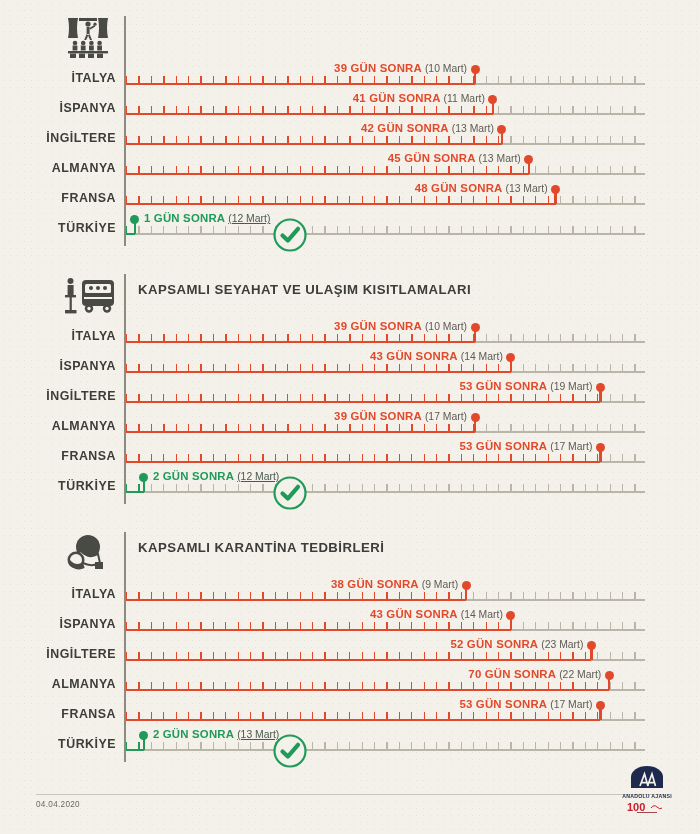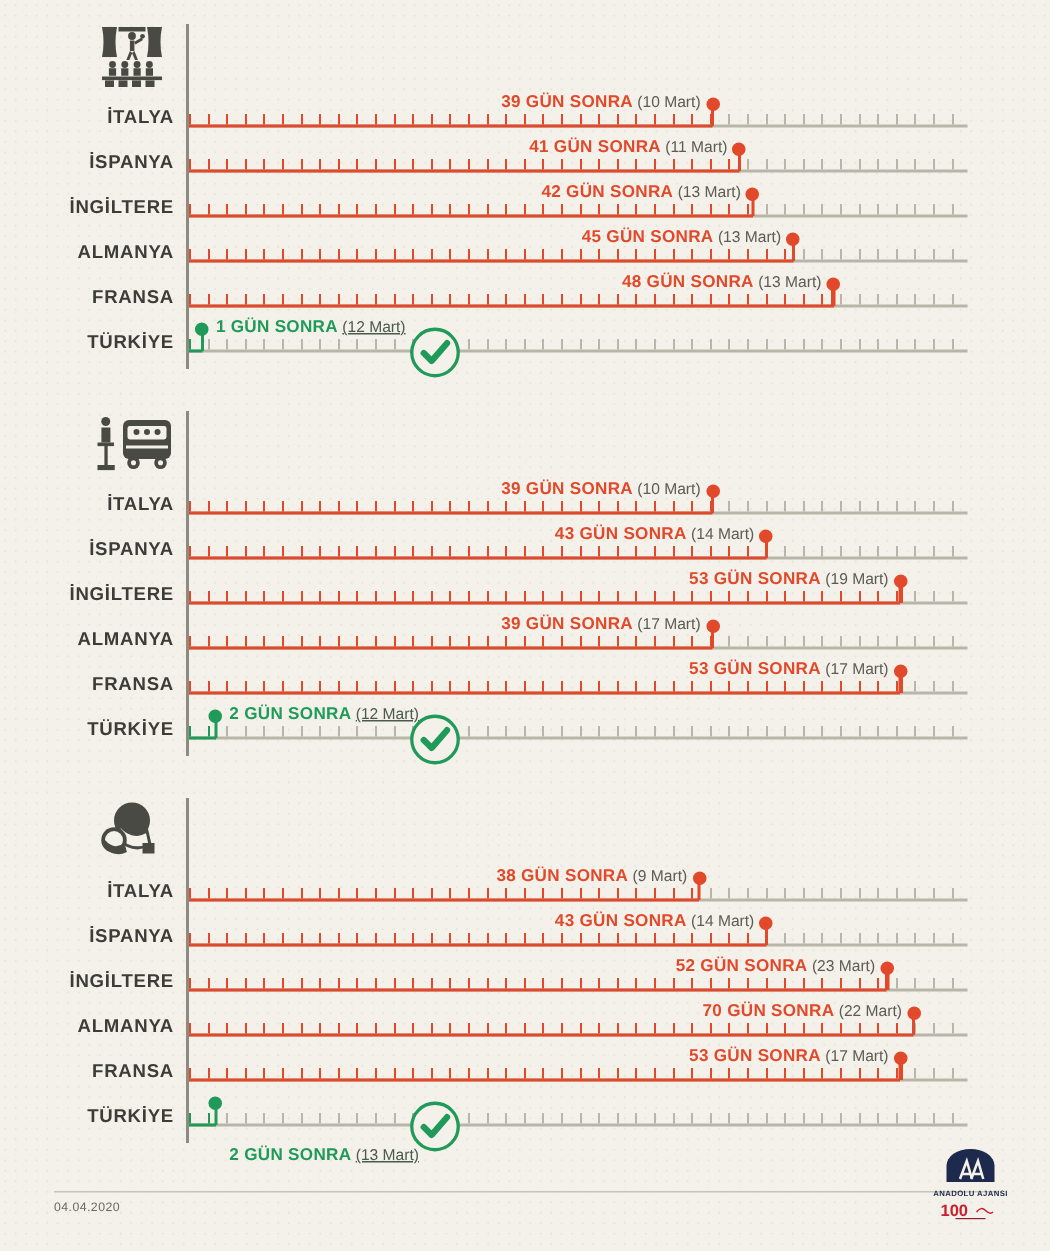--- a/index.html
+++ b/index.html
@@ -210,20 +210,21 @@
                   <circle cx="36" cy="14" r="2"></circle>
                   <circle cx="43" cy="14" r="2"></circle>
         </g>
         <rect x="22" y="23" width="28" height="2" fill="#F3F1E9"></rect>
         <circle cx="27" cy="34.5" r="4.2"></circle>
         <circle cx="45" cy="34.5" r="4.2"></circle>
         <circle cx="27" cy="34.5" r="1.7" fill="#F3F1E9"></circle>
         <circle cx="45" cy="34.5" r="1.7" fill="#F3F1E9"></circle>
       </g>
     </svg></div>
+          <div class="sec-title">KAPSAMLI SEYAHAT VE ULAŞIM KISITLAMALARI</div>
         </div>
         <div class="axis" style="top: 6px; height: 230px;"></div>
         <div class="row" style="top: 52px;">
           <div class="row-label" style="top: 9px;">İTALYA</div>
           <div class="baseline" style="top: 21px; width: 519px;"></div>
           <div class="ticks" style="top: 14px; width: 519px;"></div>
           <div class="ticks red" style="top: 14px; width: 349.05px;"></div>
           <div class="bar" style="top: 21px; width: 349.05px;"></div>
           <div class="riser" style="left: 473.85px; top: 7px; height: 15px;"></div>
           <div class="dot" style="left: 470.55px; top: 3px;"></div>
@@ -291,20 +292,21 @@
       <g fill="#4a4a45">
         <circle cx="26" cy="15" r="12"></circle>
         <path d="M18 18 q8 10 18 4 l2 9 q-11 6 -22 -4 z" fill="#F3F1E9"></path>
         <path d="M18 18 q8 10 18 4 l2 9 q-11 6 -22 -4 z" fill="none" stroke="#4a4a45" stroke-width="2"></path>
         <circle cx="14" cy="28" r="8.5"></circle>
         <circle cx="14" cy="28" r="6" fill="#F3F1E9"></circle>
         <path d="M8 28 q6 7 13 2 l1.6 6 q-8 4 -15 -3 z" fill="#4a4a45"></path>
         <rect x="33" y="30" width="8" height="7"></rect>
       </g>
     </svg></div>
+          <div class="sec-title">KAPSAMLI KARANTİNA TEDBİRLERİ</div>
         </div>
         <div class="axis" style="top: 6px; height: 230px;"></div>
         <div class="row" style="top: 52px;">
           <div class="row-label" style="top: 9px;">İTALYA</div>
           <div class="baseline" style="top: 21px; width: 519px;"></div>
           <div class="ticks" style="top: 14px; width: 519px;"></div>
           <div class="ticks red" style="top: 14px; width: 340.1px;"></div>
           <div class="bar" style="top: 21px; width: 340.1px;"></div>
           <div class="riser" style="left: 464.9px; top: 7px; height: 15px;"></div>
           <div class="dot" style="left: 461.6px; top: 3px;"></div>
@@ -351,21 +353,21 @@
           <div class="val" style="top: 0px; right: 107.65px;"><span>53 GÜN SONRA</span> <span class="date">(17 Mart)</span></div>
         </div>
         <div class="row" style="top: 202px;">
           <div class="row-label" style="top: 9px;">TÜRKİYE</div>
           <div class="baseline" style="top: 21px; width: 519px;"></div>
           <div class="ticks" style="top: 14px; width: 519px;"></div>
           <div class="ticks green" style="top: 14px; width: 17.9px;"></div>
           <div class="bar green" style="top: 21px; width: 17.9px;"></div>
           <div class="riser green" style="left: 142.7px; top: 7px; height: 15px;"></div>
           <div class="dot green" style="left: 139.4px; top: 3px;"></div>
-          <div class="val green" style="top: 0px; left: 152.9px; margin-top: 36px;"><span>2 GÜN SONRA</span> <span class="date">(13 Mart)</span></div>
+          <div class="val green" style="top: 0px; left: 152.9px;"><span>2 GÜN SONRA</span> <span class="date">(13 Mart)</span></div>
           <div class="check" style="left: 272px; top: 5px;"><svg viewBox="0 0 36 36" width="36" height="36">
               <circle cx="18" cy="18" r="15.5" fill="#F3F1E9" stroke="#1F9A59" stroke-width="2.2"></circle>
               <path d="M10.5 18.4 L15.8 23.6 L26 11.8" fill="none" stroke="#1F9A59" stroke-width="4.2" stroke-linecap="round" stroke-linejoin="round"></path>
             </svg></div>
         </div>
       </div>
     </div>
 
   <div class="footer-rule"></div>
   <div class="footer-date">04.04.2020</div>

